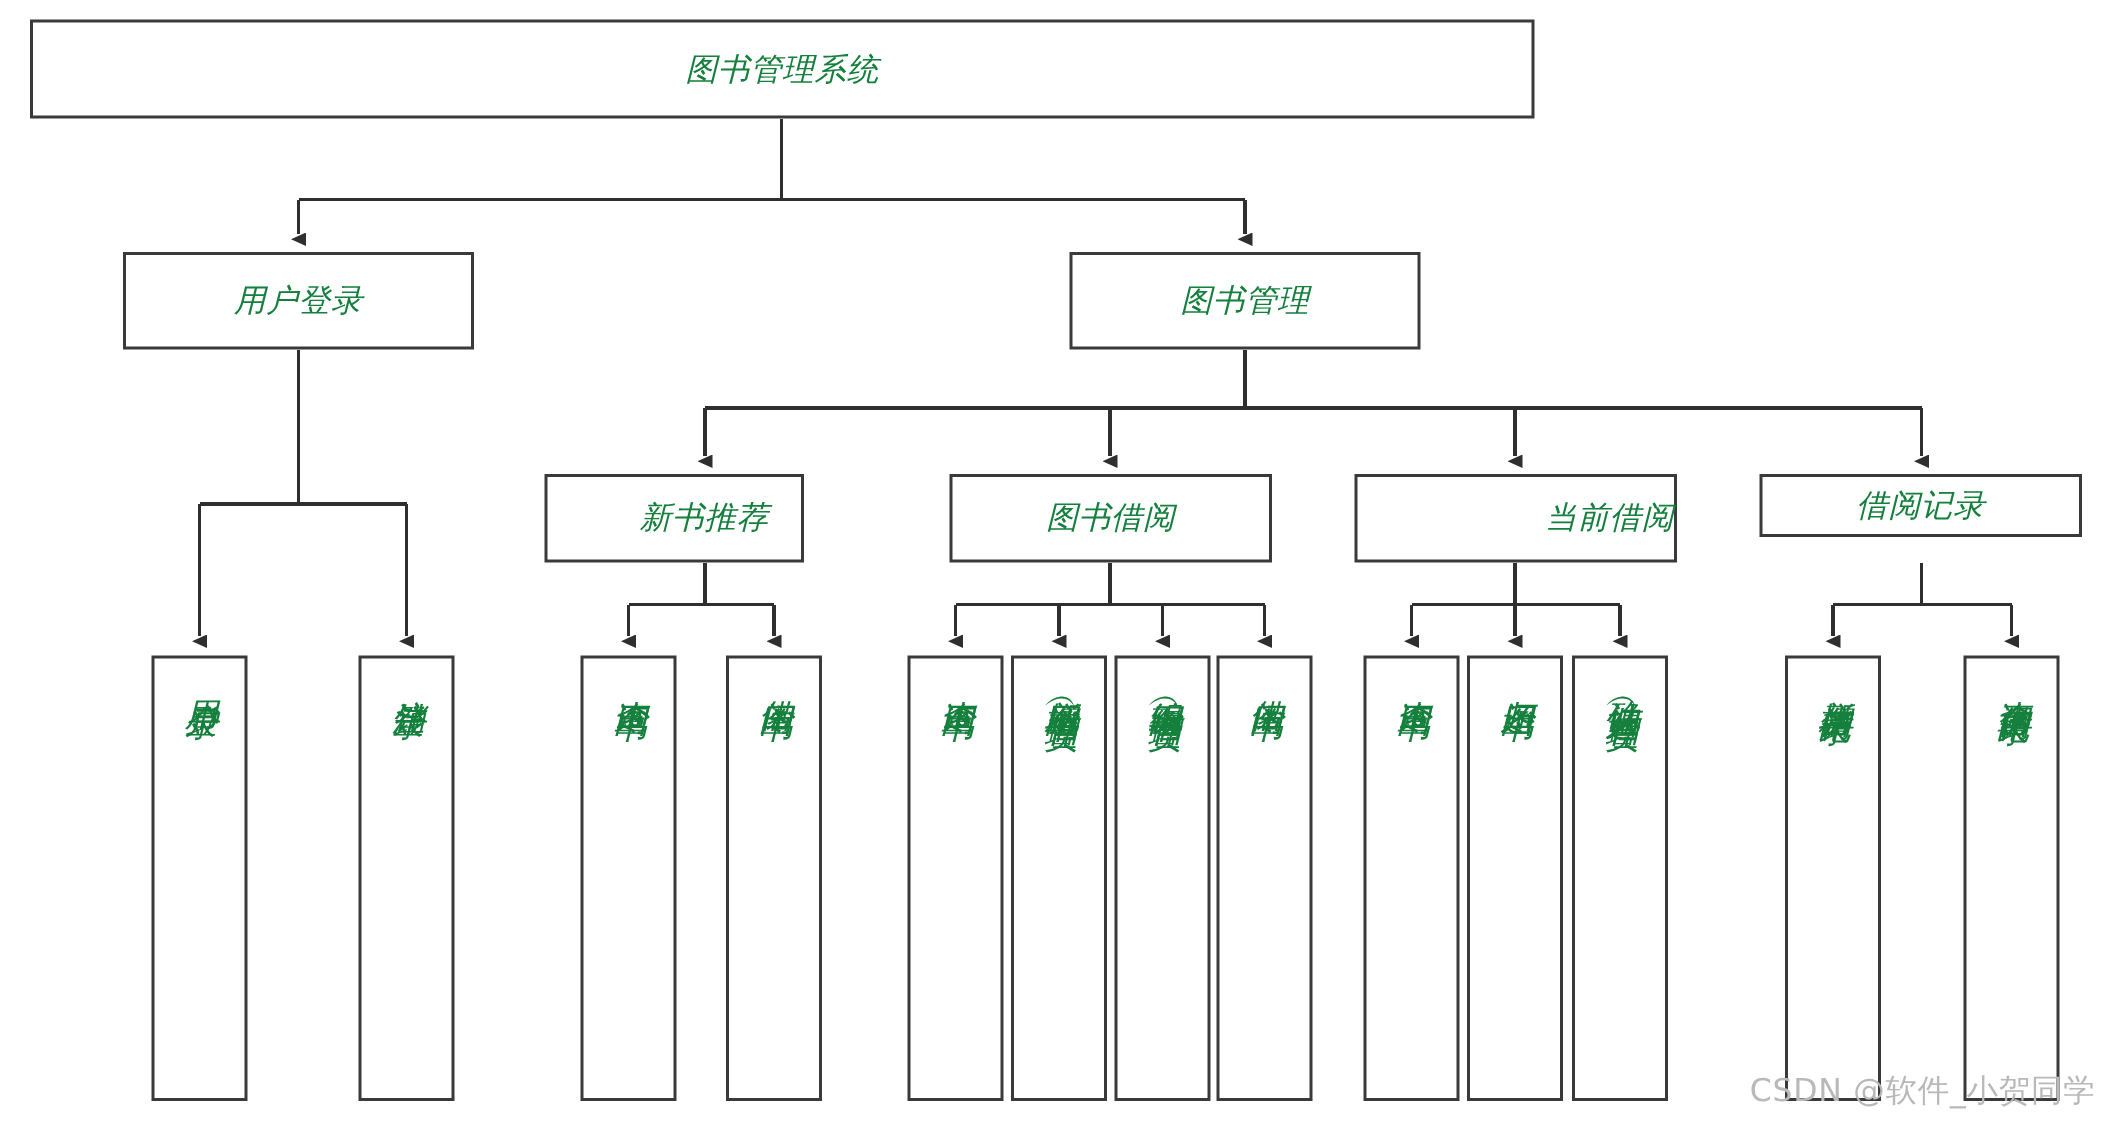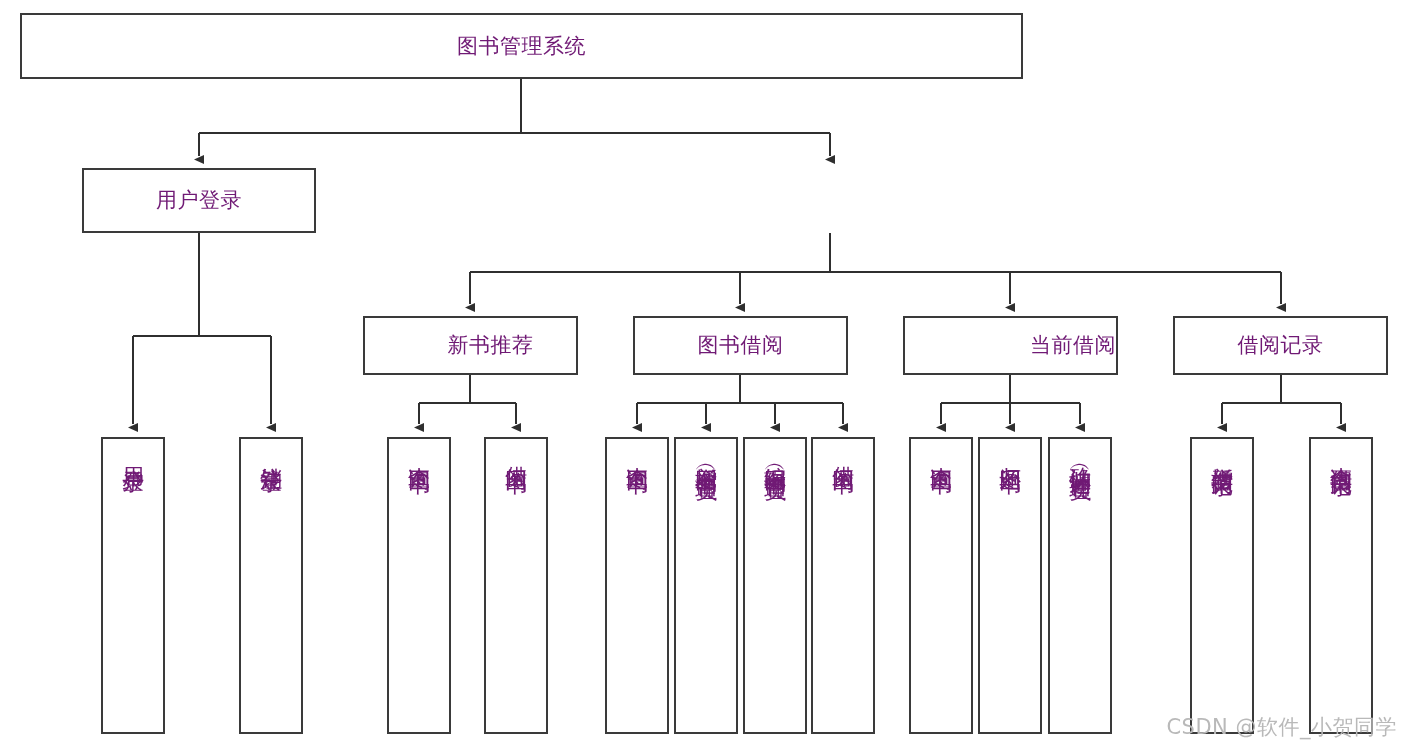--- a/index.html
+++ b/index.html
@@ -35,21 +35,22 @@
     align-items: center;
     justify-content: center;
     color: #1a1a1a;
     z-index: 2;
   }
   .node-label {
     font-size: 21px;
     line-height: 1.15;
     letter-spacing: 0.5px;
     white-space: nowrap;
-    color: #701a75;
+    color: #15803d;
+    font-style: italic;
   }
   
   .node.vertical {
     align-items: flex-start;
     padding-top: 10px;
   }
   .node.vertical .node-label {
     writing-mode: vertical-rl;
     text-orientation: upright;
     font-size: 22px;
@@ -126,34 +127,37 @@
   </svg>
 
   <div class="node" style="left:20px; top:13px; width:1003px; height:66px;">
     <span class="node-label">图书管理系统</span>
   </div>
 
   <div class="node" style="left:82px; top:168px; width:234px; height:65px;">
     <span class="node-label">用户登录</span>
   </div>
 
-
-  <div class="node" style="left:363px; top:316px; width:215px; height:59px;padding-left:40px;">
+  <div class="node" style="left:713px; top:168px; width:234px; height:65px;">
+    <span class="node-label">图书管理</span>
+  </div>
+
+  <div class="node" style="left:363px; top:316px; width:173px; height:59px;padding-left:40px;">
     <span class="node-label">新书推荐</span>
   </div>
 
   <div class="node" style="left:633px; top:316px; width:215px; height:59px;">
     <span class="node-label">图书借阅</span>
   </div>
 
   <div class="node" style="left:903px; top:316px; width:215px; height:59px;justify-content:flex-end;">
     <span class="node-label">当前借阅</span>
   </div>
 
-  <div class="node" style="left:1173px; top:316px; width:215px; height:59px;">
+  <div class="node" style="left:1173px; top:316px; width:215px; height:42px;">
     <span class="node-label">借阅记录</span>
   </div>
 
   <div class="node vertical" style="left:101px; top:437px; width:64px; height:297px;">
     <span class="node-label">用户登录</span>
   </div>
 
   <div class="node vertical" style="left:239px; top:437px; width:64px; height:297px;">
     <span class="node-label">注销登录</span>
   </div>

